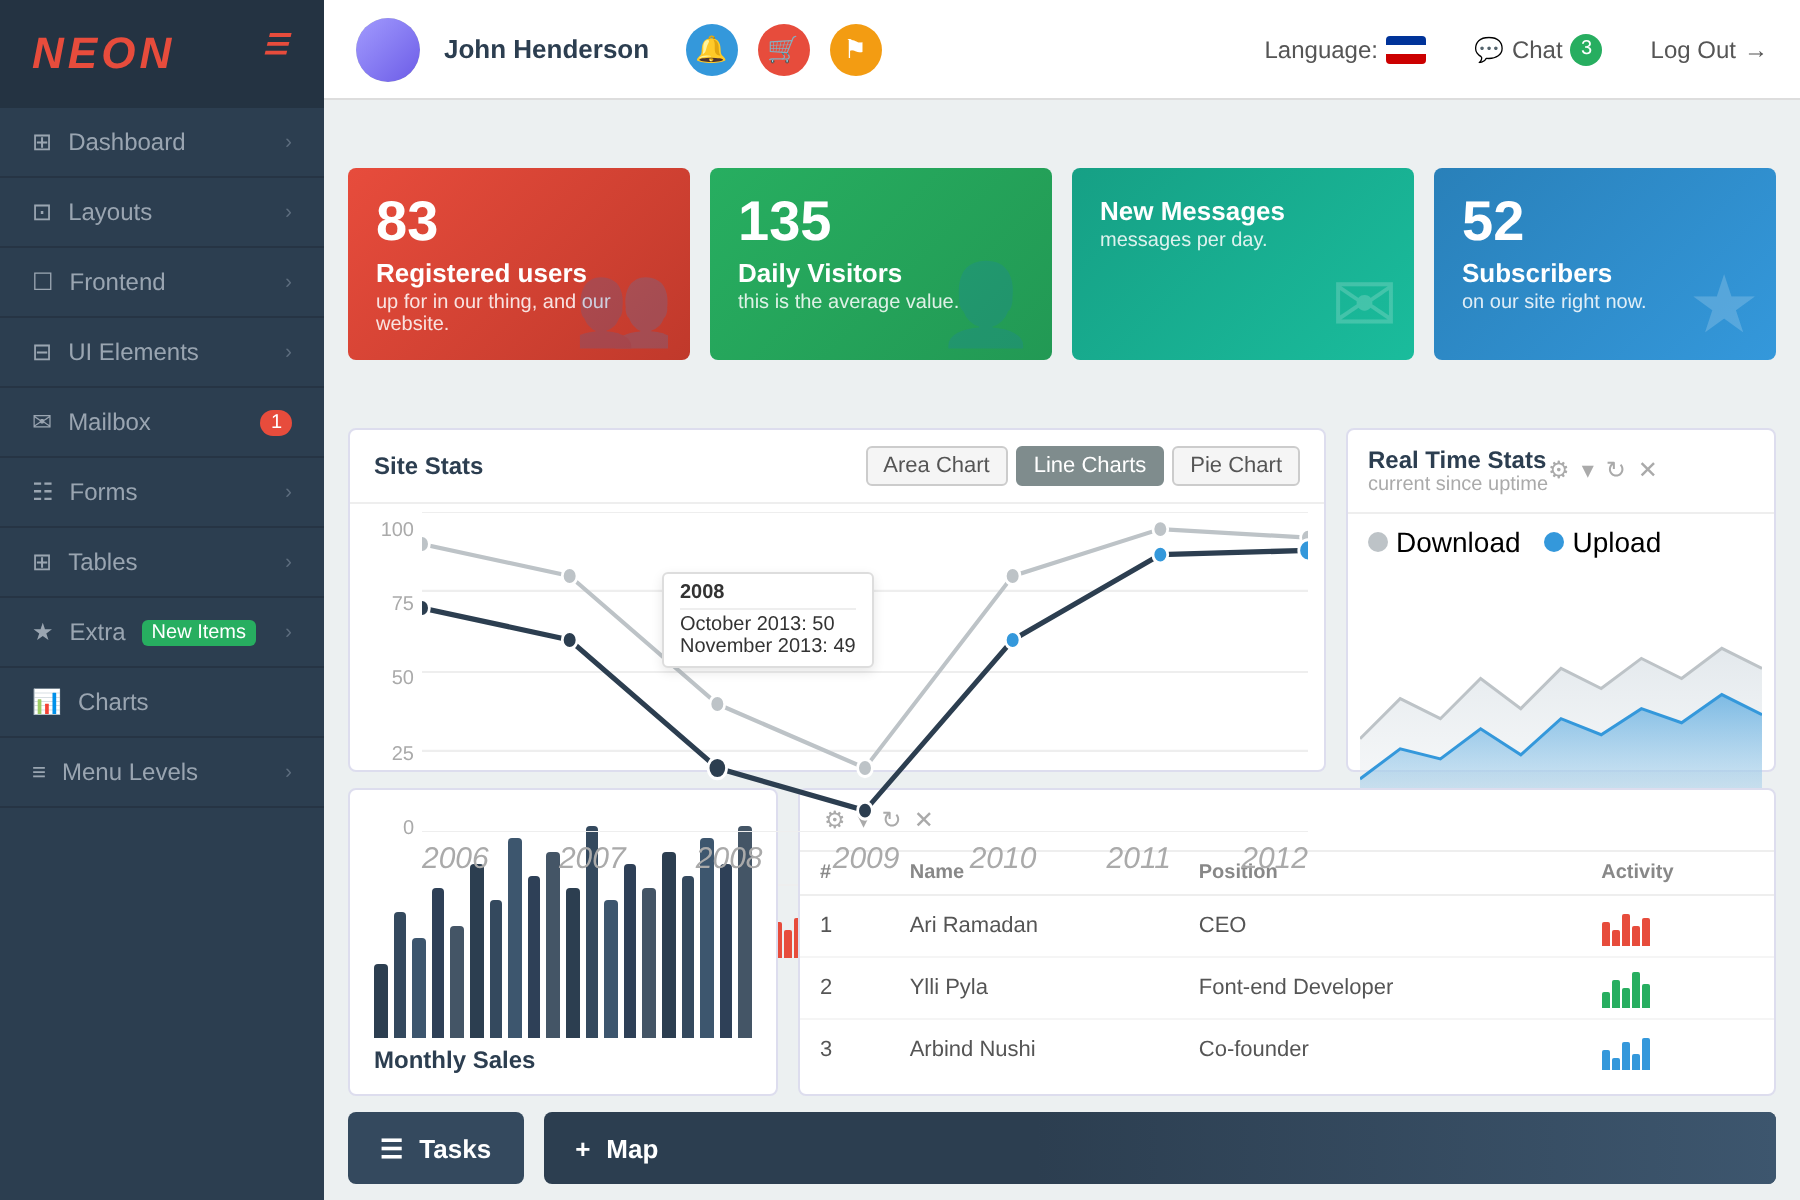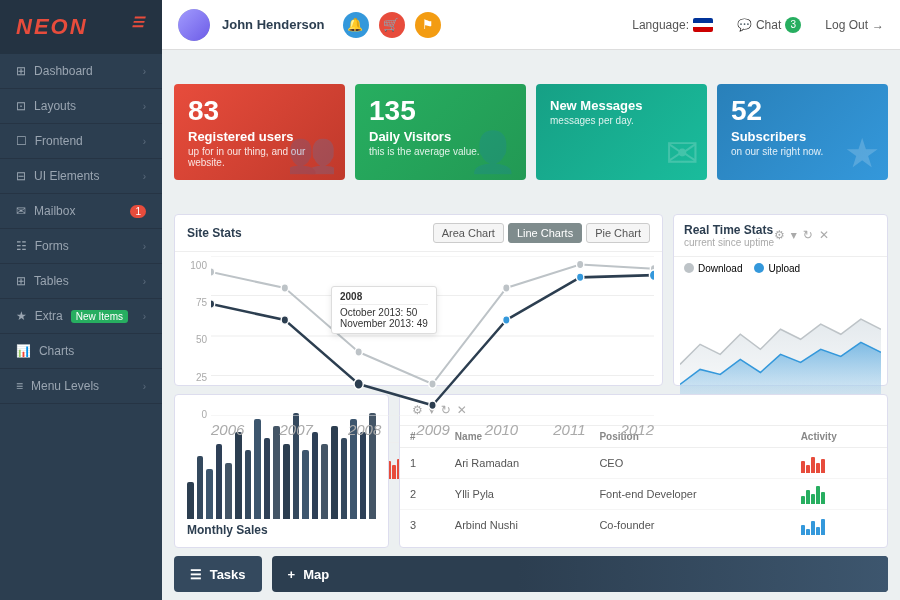--- a/index.html
+++ b/index.html
@@ -98,21 +98,21 @@
     .mini-bar { display: flex; align-items: flex-end; gap: 1px; height: 28px; }
     .mini-bar-col { width: 4px; background: #e74c3c; border-radius: 1px 1px 0 0; }
     .mini-bar-col.green { background: #27ae60; }
 
     
     .realtime-panel { background: #fff; border-radius: 4px; border: 1px solid #dde; height: 100%; display: flex; flex-direction: column; }
     .realtime-header { display: flex; align-items: center; padding: 8px 10px; border-bottom: 1px solid #eee; }
     .realtime-title { font-size: 12px; font-weight: 600; color: #2c3e50; flex: 1; }
     .realtime-sub { font-size: 10px; color: #aaa; }
     .realtime-icons { display: flex; gap: 6px; color: #aaa; font-size: 12px; }
-    .legend { display: flex; gap: 12px; padding: 6px 10px; font-size: 10px; }
+    .legend { display: flex; gap: 12px; padding: 6px 10px; font-size: 14px; }
     .legend-item { display: flex; align-items: center; gap: 4px; }
     .legend-dot { width: 10px; height: 10px; border-radius: 50%; }
     .rt-chart { flex: 1; padding: 4px 6px; display: flex; align-items: flex-end; }
     .rt-svg { width: 100%; height: 100%; }
 
     
     #content-bottom { display: flex; gap: 10px; padding: 8px 12px 8px 12px; height: 170px; }
     .monthly-sales { width: 215px; min-width: 215px; background: #fff; border-radius: 4px; border: 1px solid #dde; padding: 10px 12px; display: flex; flex-direction: column; justify-content: center; }
     .monthly-sales-title { font-size: 12px; font-weight: 600; color: #2c3e50; margin-top: 4px; }
     .ms-bars { display: flex; align-items: flex-end; gap: 3px; flex: 1; padding-top: 8px; }

